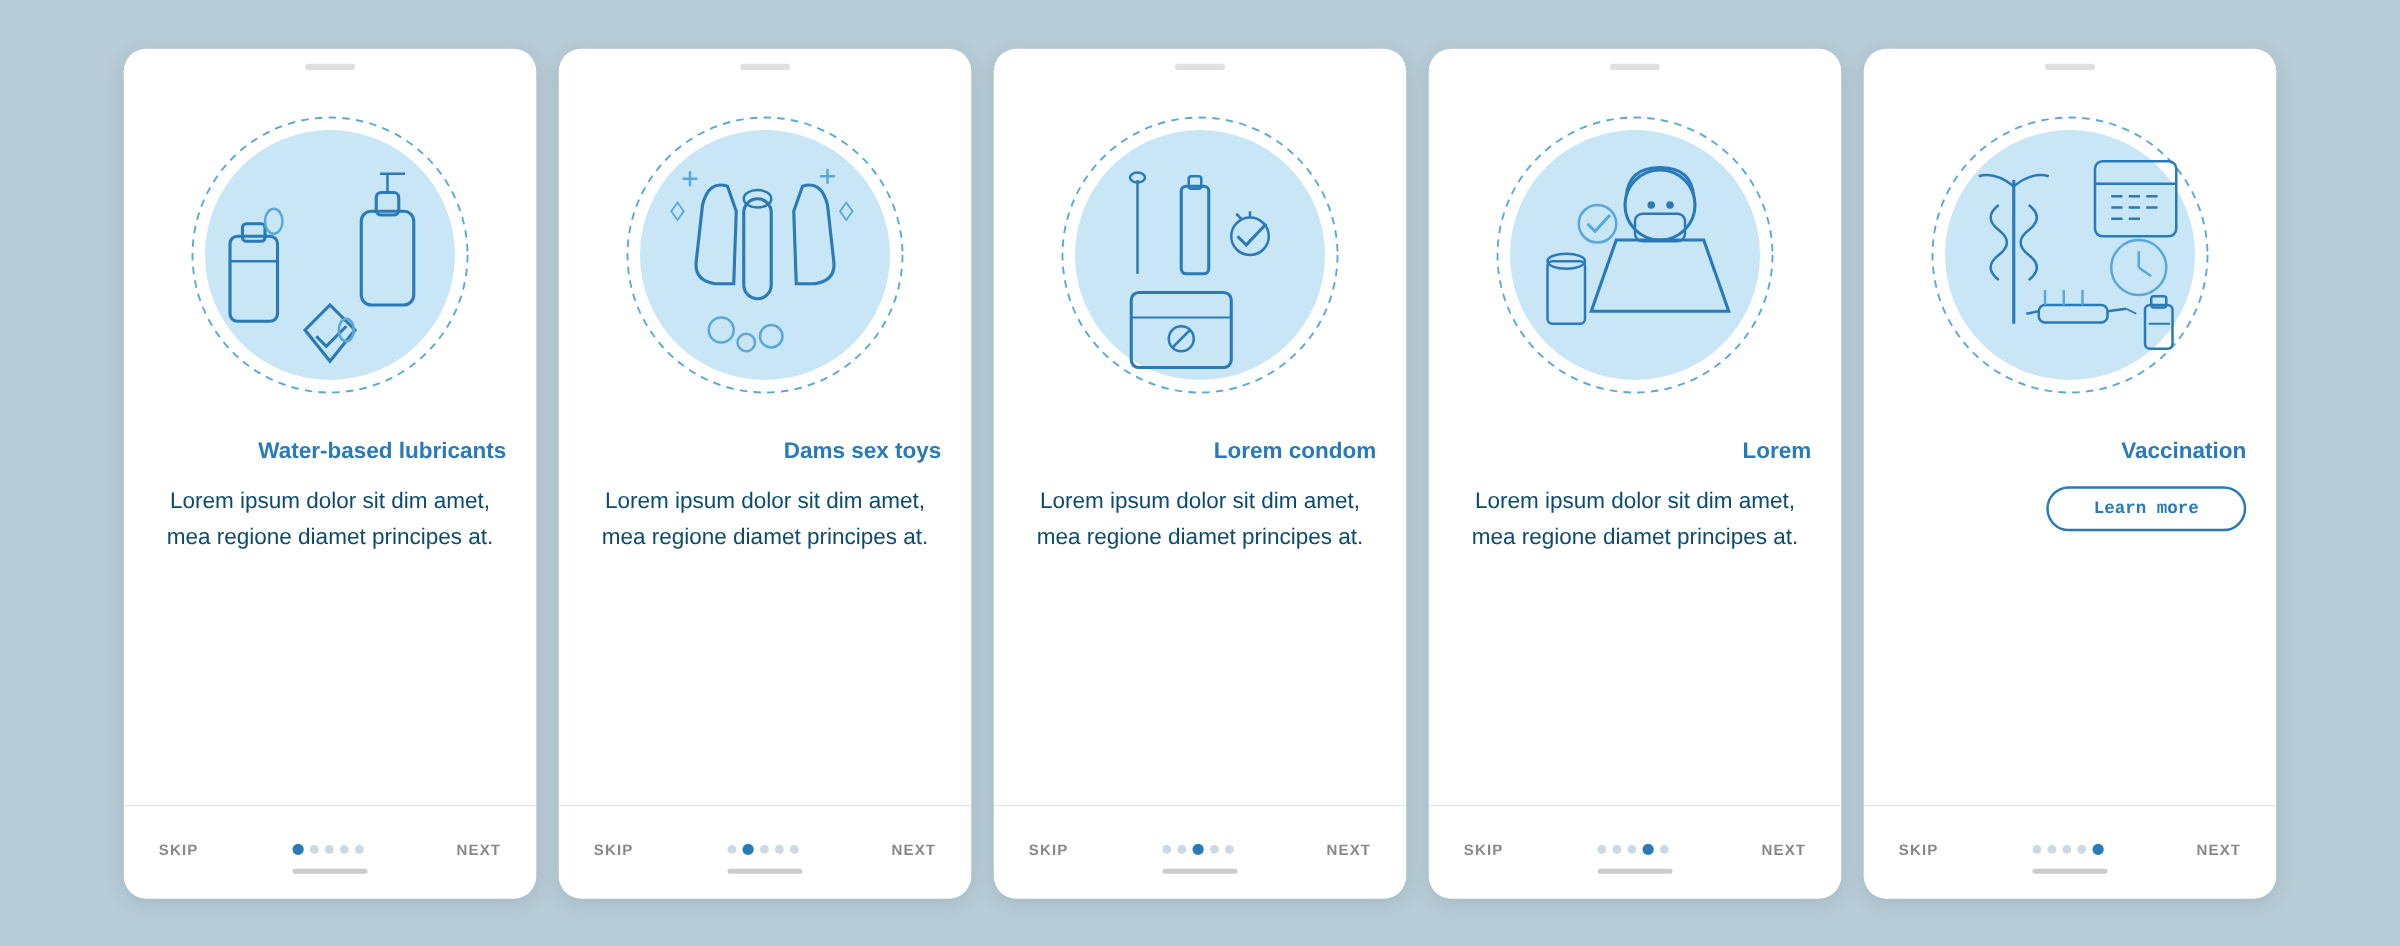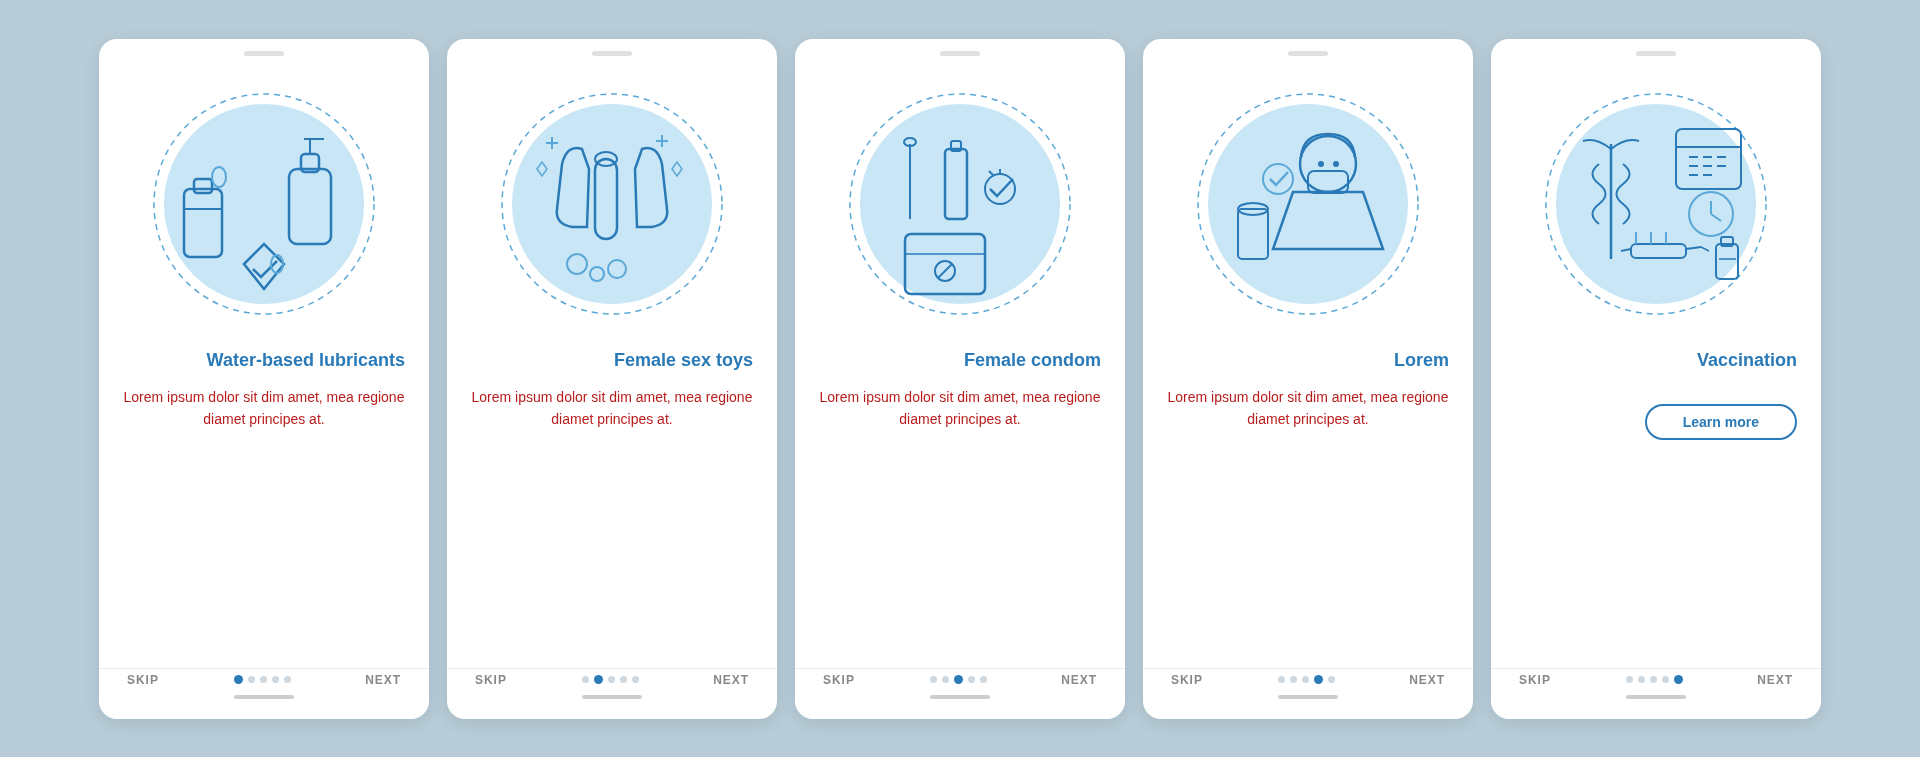--- a/index.html
+++ b/index.html
@@ -77,46 +77,47 @@
     .card-title {
       font-size: 18px;
       font-weight: 700;
       color: #2a7ab8;
       text-align: center;
       margin-bottom: 14px;
       line-height: 1.3;
     }
 
     .card-text {
-      font-size: 14px;
-      color: #b91c1c;
+      font-size: 18px;
+      color: #0c4a6e;
       text-align: center;
       line-height: 1.6;
       flex: 1;
     }
 
     .learn-more-btn {
       border: 2px solid #2a7ab8;
       color: #2a7ab8;
       background: transparent;
       border-radius: 22px;
       padding: 8px 36px;
       font-size: 14px;
       font-weight: 600;
       cursor: pointer;
       margin-bottom: 10px;
-      margin-top: 18px;
+      margin-top: 3px;
+      font-family: Liberation Mono, monospace;
     }
 
     .card-footer {
       width: 100%;
       display: flex;
       align-items: center;
       justify-content: space-between;
-      padding: 4px 28px 0 28px;
+      padding: 28px 28px 0 28px;
       border-top: 1px solid #e8e8e8;
       margin-top: auto;
     }
 
     .skip-btn, .next-btn {
       font-size: 12px;
       font-weight: 700;
       color: #888;
       letter-spacing: 0.08em;
       cursor: pointer;
@@ -240,21 +241,21 @@
         <line x1="75" y1="80" x2="75" y2="68" stroke="#5aa8d8" stroke-width="2"></line>
         <line x1="69" y1="74" x2="81" y2="74" stroke="#5aa8d8" stroke-width="2"></line>
         <line x1="185" y1="78" x2="185" y2="66" stroke="#5aa8d8" stroke-width="2"></line>
         <line x1="179" y1="72" x2="191" y2="72" stroke="#5aa8d8" stroke-width="2"></line>
 
         <path d="M60,100 L65,93 L70,100 L65,107 Z" fill="none" stroke="#5aa8d8" stroke-width="1.5"></path>
         <path d="M195,100 L200,93 L205,100 L200,107 Z" fill="none" stroke="#5aa8d8" stroke-width="1.5"></path>
       </svg>
     </div>
     <div class="card-content">
-      <div class="card-title">Female sex toys</div>
+      <div class="card-title">Dams sex toys</div>
       <div class="card-text">Lorem ipsum dolor sit dim amet, mea regione diamet principes at.</div>
     </div>
     <div class="card-footer">
       <button class="skip-btn">SKIP</button>
       <div class="dots">
         <div class="dot"></div>
         <div class="dot active"></div>
         <div class="dot"></div>
         <div class="dot"></div>
         <div class="dot"></div>
@@ -286,21 +287,21 @@
         <rect x="126" y="72" width="10" height="10" rx="2" fill="none" stroke="#2a7ab8" stroke-width="2"></rect>
 
         <circle cx="175" cy="120" r="15" fill="none" stroke="#2a7ab8" stroke-width="2"></circle>
         <line x1="175" y1="105" x2="175" y2="100" stroke="#2a7ab8" stroke-width="2"></line>
         <line x1="169" y1="107" x2="164" y2="102" stroke="#2a7ab8" stroke-width="2"></line>
 
         <polyline points="165,120 172,127 188,110" stroke="#2a7ab8" stroke-width="2.5" fill="none"></polyline>
       </svg>
     </div>
     <div class="card-content">
-      <div class="card-title">Female condom</div>
+      <div class="card-title">Lorem condom</div>
       <div class="card-text">Lorem ipsum dolor sit dim amet, mea regione diamet principes at.</div>
     </div>
     <div class="card-footer">
       <button class="skip-btn">SKIP</button>
       <div class="dots">
         <div class="dot"></div>
         <div class="dot"></div>
         <div class="dot active"></div>
         <div class="dot"></div>
         <div class="dot"></div>

